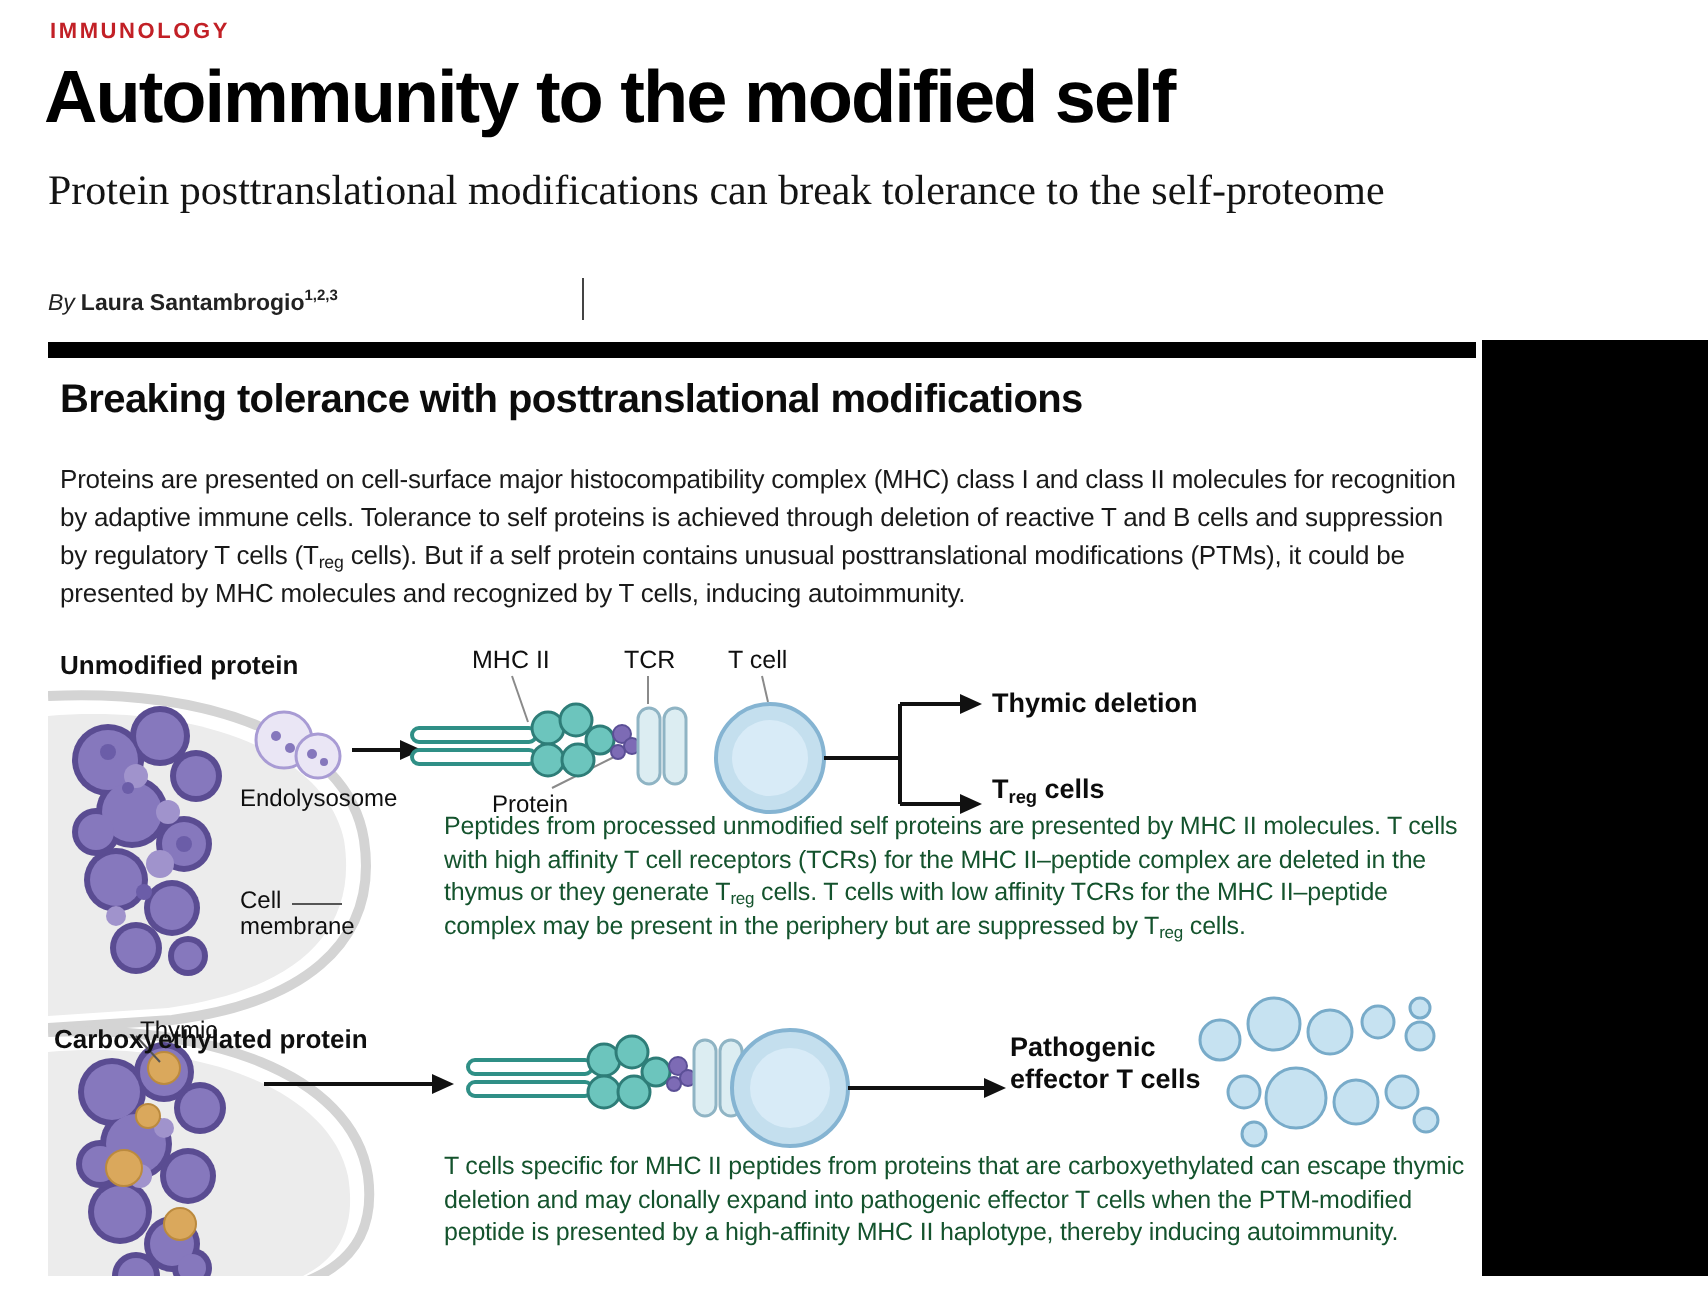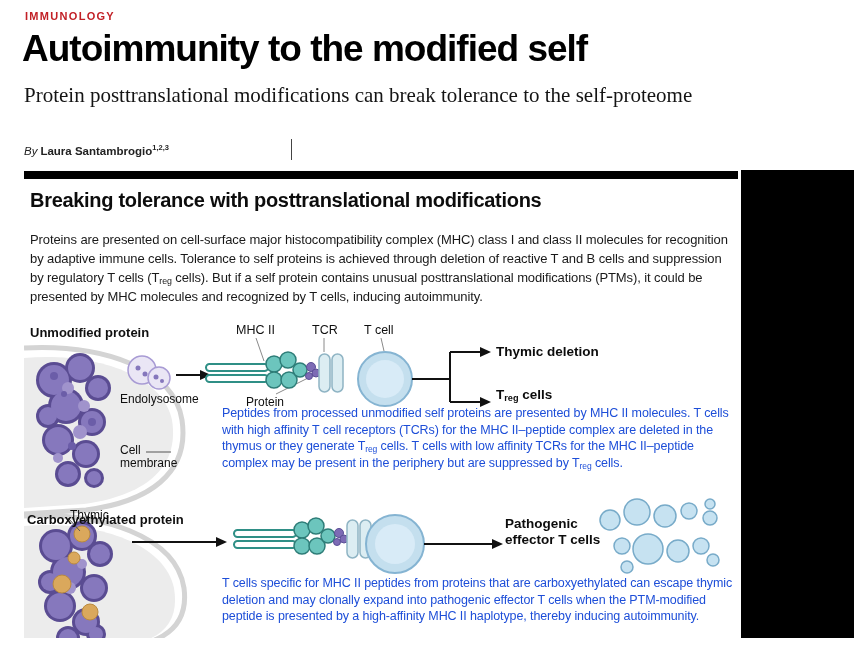--- a/index.html
+++ b/index.html
@@ -20,21 +20,21 @@
   .fig-title{position:absolute;left:30px;top:189px;margin:0;font-size:20px;font-weight:bold;
              letter-spacing:-0.3px;color:#0c0c0c;}
   .fig-intro{position:absolute;left:30px;top:217px;width:708px;font-size:13px;
              line-height:19px;letter-spacing:-0.1px;color:#191919;}
   .diagram{position:absolute;left:24px;top:318px;width:716px;height:335px;}
   .diagram svg{position:absolute;left:0;top:0;}
   .dlabel{position:absolute;font-size:12.5px;color:#0f0f0f;white-space:nowrap;}
   .dlabel.bold{font-weight:bold;font-size:13px;}
   .dlabel.small{font-size:12px;}
   .cap{position:absolute;width:516px;font-size:12.5px;line-height:16.5px;
-       letter-spacing:-0.1px;color:#1d4ed8;white-space:normal;}
+       letter-spacing:-0.1px;color:#14532d;white-space:normal;}
   .out{position:absolute;font-weight:bold;font-size:13.5px;color:#0c0c0c;white-space:nowrap;}
   .out .line{display:block;line-height:16px;}
   sub{font-size:0.68em;line-height:0;vertical-align:-0.25em;}
   .black-panel{position:absolute;left:741px;top:170px;width:113px;height:478px;background:#000;}
 </style>
 </head>
 <body>
 
 <div class="page">
 

